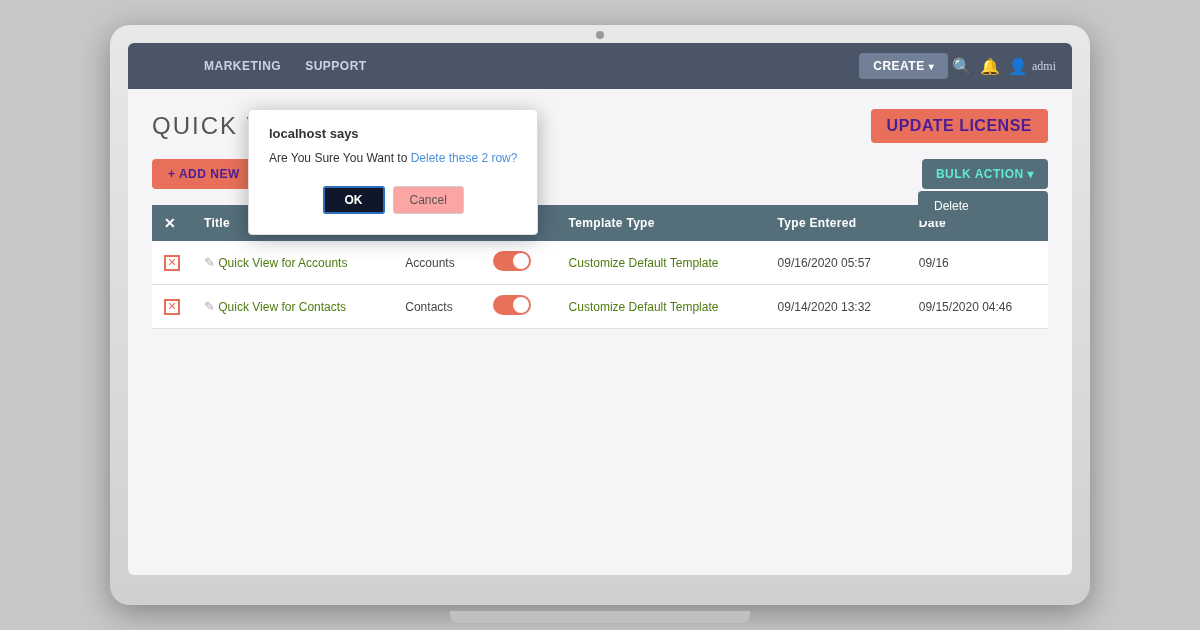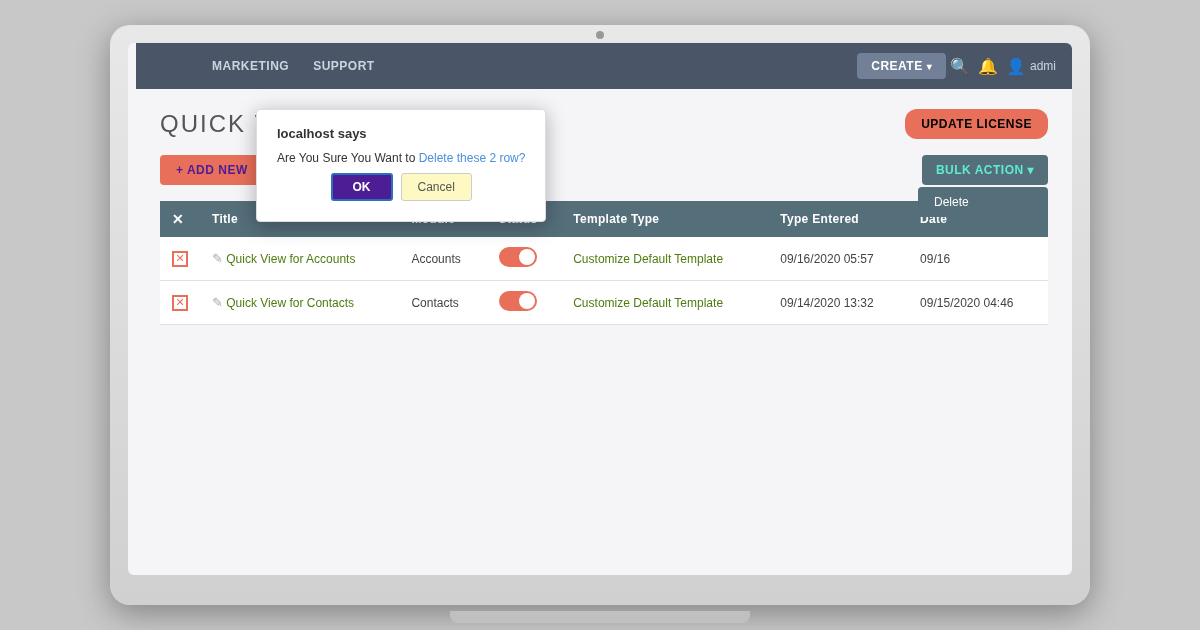--- a/index.html
+++ b/index.html
@@ -54,21 +54,20 @@
       background: #999;
       border-radius: 50%;
     }
 
     
     .app-container {
       display: flex;
       flex-direction: column;
       height: 100%;
       background: #f5f5f8;
-      padding-left: 8px;
     }
 
     
     .top-nav {
       background: #4a5568;
       height: 46px;
       display: flex;
       align-items: center;
       padding: 0 16px;
       position: relative;
@@ -121,20 +120,21 @@
       color: #cbd5e0;
       font-size: 16px;
       cursor: pointer;
       padding: 4px;
     }
 
     .nav-admin {
       color: #cbd5e0;
       font-size: 12px;
       cursor: pointer;
+      font-family: Liberation Serif, serif;
     }
 
     
     .page-content {
       padding: 20px 24px;
       flex: 1;
       position: relative;
     }
 
     .page-header {
@@ -147,25 +147,25 @@
     .page-title {
       font-size: 24px;
       font-weight: 300;
       color: #555;
       letter-spacing: 2px;
       text-transform: uppercase;
     }
 
     .update-license-btn {
       background: #e8705a;
-      color: #000000;
+      color: #4c1d95;
       border: none;
       padding: 8px 16px;
-      border-radius: 12px;
-      font-size: 12px;
+      border-radius: 4px;
+      font-size: 16px;
       font-weight: 700;
       cursor: pointer;
       letter-spacing: 0.5px;
     }
 
     .toolbar {
       display: flex;
       justify-content: space-between;
       align-items: center;
       margin-bottom: 16px;
@@ -325,46 +325,46 @@
     .dialog-title {
       font-size: 13px;
       font-weight: 600;
       color: #333;
       margin-bottom: 10px;
     }
 
     .dialog-message {
       font-size: 12px;
       color: #333;
-      margin-bottom: 8px;
+      margin-bottom: 21px;
     }
 
     .dialog-message .highlight {
       color: #4a90d9;
     }
 
     .dialog-buttons {
       display: flex;
       gap: 8px;
       justify-content: center;
     }
 
     .dialog-ok-btn {
-      background: #4c1d95;
+      background: #0f172a;
       color: white;
       border: 2px solid #2c6fbd;
       padding: 5px 20px;
       border-radius: 3px;
       font-size: 12px;
       font-weight: 600;
       cursor: pointer;
     }
 
     .dialog-cancel-btn {
-      background: #fef9c3;
+      background: #fca5a5;
       color: #555;
       border: 1px solid #ccc;
       padding: 5px 16px;
       border-radius: 3px;
       font-size: 12px;
       cursor: pointer;
     }
 
     .header-checkbox-x {
       color: white;

